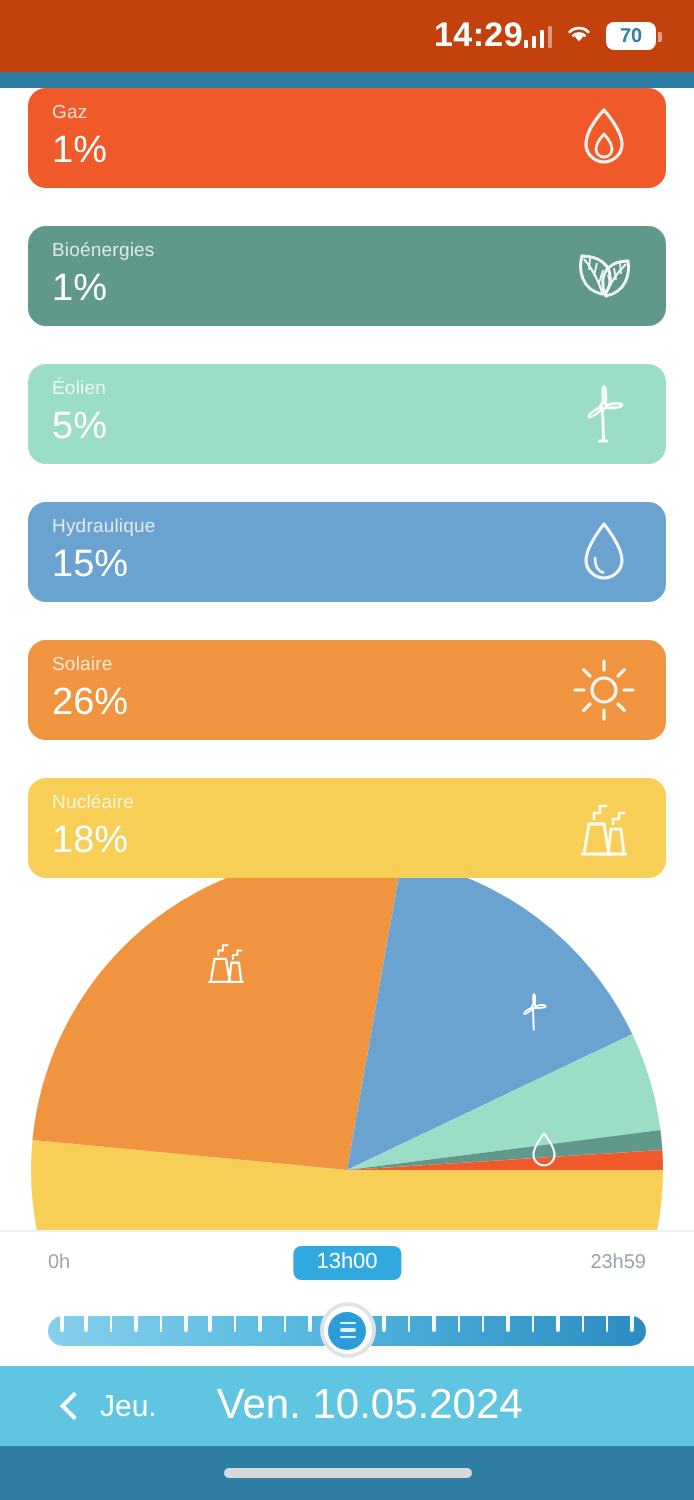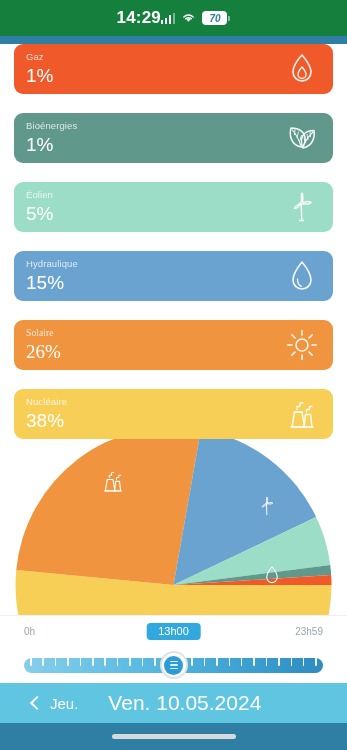--- a/index.html
+++ b/index.html
@@ -18,39 +18,38 @@
     overflow: hidden;
     background: #ffffff;
   }
 
   
   .statusbar {
     position: absolute;
     left: 0; top: 0;
     width: 347px;
     height: 36px;
-    background: #15803d;
-    display: flex;
-    align-items: center;
-    justify-content: center;
+    background: #c2410c;
+    display: flex;
+    align-items: center;
+    justify-content: flex-end;
     padding: 0 16px;
     box-sizing: border-box;
     z-index: 5;
   }
   .status-time {
     color: #ffffff;
     font-size: 17px;
     font-weight: bold;
     letter-spacing: 0.2px;
   }
   .status-right {
     display: flex;
     align-items: center;
     gap: 6px;
-    font-style: italic;
   }
   .signal {
     display: flex;
     align-items: flex-end;
     gap: 1.5px;
     height: 11px;
   }
   .signal i {
     display: block;
     width: 2.5px;
@@ -384,21 +383,21 @@
       <div class="card-label">Hydraulique</div>
       <div class="card-value">15%</div>
       <div class="card-icon">
         <svg viewBox="0 0 34 34">
           <path d="M17 3 C17 3 8 14 8 21 a9 9 0 0 0 18 0 C26 14 17 3 17 3 Z" fill="none" stroke="#fff" stroke-width="1.6" stroke-linejoin="round"></path>
           <path d="M12.5 20 C12.5 24 14 26.5 16.5 27.3" fill="none" stroke="#fff" stroke-width="1.3" stroke-linecap="round"></path>
         </svg>
       </div>
     </div>
 
-    <div class="card" id="card4" style="background: rgb(240, 148, 63); font-family: Liberation Serif, serif;">
+    <div class="card" id="card4" style="background: rgb(240, 148, 63);">
       <div class="card-label">Solaire</div>
       <div class="card-value">26%</div>
       <div class="card-icon">
         <svg viewBox="0 0 34 34">
           <circle cx="17" cy="17" r="6" fill="none" stroke="#fff" stroke-width="1.6"></circle>
           <g stroke="#fff" stroke-width="1.6" stroke-linecap="round">
             <path d="M17 2.5 V7"></path>
               <path d="M17 27 V31.5"></path>
             <path d="M2.5 17 H7"></path>
               <path d="M27 17 H31.5"></path>
@@ -406,21 +405,21 @@
               <path d="M24 24 L27.2 27.2"></path>
             <path d="M27.2 6.8 L24 10"></path>
               <path d="M10 24 L6.8 27.2"></path>
           </g>
         </svg>
       </div>
     </div>
 
     <div class="card" id="card5" style="background: rgb(247, 207, 87);">
       <div class="card-label">Nucléaire</div>
-      <div class="card-value">38%</div>
+      <div class="card-value">18%</div>
       <div class="card-icon">
         <svg viewBox="0 0 34 34">
           <path d="M7 30 L9.5 15 L17 15 L19.5 30 Z" fill="none" stroke="#fff" stroke-width="1.5" stroke-linejoin="round"></path>
           <path d="M19 30 L20.5 17.5 L25.5 17.5 L27 30 Z" fill="none" stroke="#fff" stroke-width="1.5" stroke-linejoin="round"></path>
           <path d="M8.7 15 L17.8 15" stroke="#fff" stroke-width="1.3"></path>
           <path d="M6 30 L28 30" stroke="#fff" stroke-width="1.3" stroke-linecap="round"></path>
           <path d="M12 12.5 L12 9.5 L15 9.5 L15 6 L18 6" fill="none" stroke="#fff" stroke-width="1.3" stroke-linecap="round" stroke-linejoin="round"></path>
           <path d="M21.5 15 L21.5 12.5 L24.5 12.5 L24.5 9.5 L27 9.5" fill="none" stroke="#fff" stroke-width="1.3" stroke-linecap="round" stroke-linejoin="round"></path>
         </svg>
       </div>

